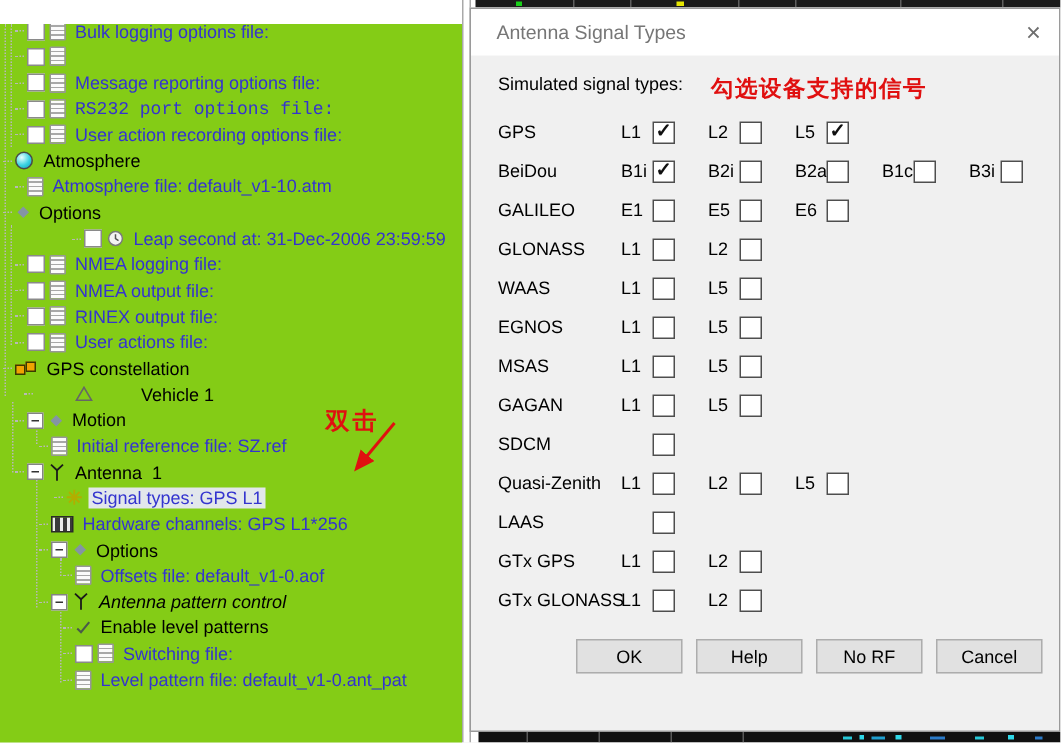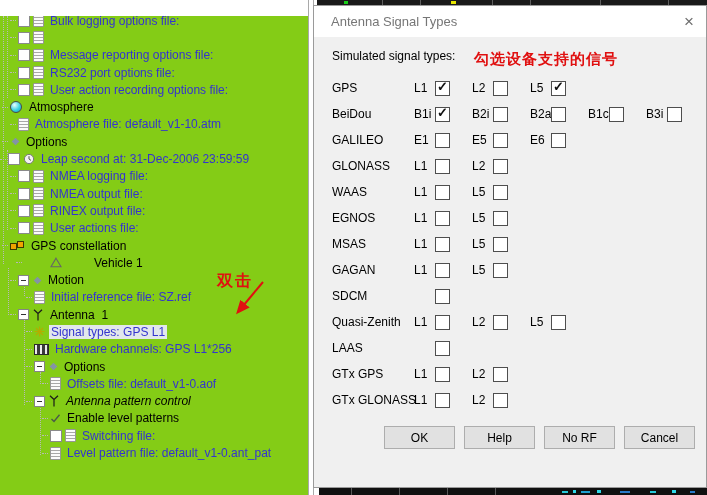--- a/index.html
+++ b/index.html
@@ -72,43 +72,43 @@
   <div class="vline" style="left:7px;top:134px;height:80px;"></div>
   <div class="vline" style="left:8px;top:252px;height:47px;"></div>
   <div class="vline" style="left:24px;top:268px;height:12px;"></div>
   <div class="vline" style="left:24px;top:302px;height:87px;"></div>
   <div class="vline" style="left:40px;top:356px;height:12px;"></div>
   <div class="vline" style="left:40px;top:392px;height:47px;"></div>
   <div id="tree-rows">
       <div class="trow" style="padding-left: 10px;"><span class="dash"></span><span class="tcb"></span><span class="i-doc"></span><span class="tlabel link">Bulk logging options file:</span></div>
       <div class="trow" style="padding-left: 10px;"><span class="dash"></span><span class="tcb"></span><span class="i-doc"></span></div>
       <div class="trow" style="padding-left: 10px;"><span class="dash"></span><span class="tcb"></span><span class="i-doc"></span><span class="tlabel link">Message reporting options file:</span></div>
-      <div class="trow" style="padding-left: 10px;"><span class="dash"></span><span class="tcb"></span><span class="i-doc"></span><span class="tlabel link">RS232 port options file:</span></div>
+      <div class="trow" style="padding-left: 10px; font-family: Liberation Mono, monospace;"><span class="dash"></span><span class="tcb"></span><span class="i-doc"></span><span class="tlabel link">RS232 port options file:</span></div>
       <div class="trow" style="padding-left: 10px;"><span class="dash"></span><span class="tcb"></span><span class="i-doc"></span><span class="tlabel link">User action recording options file:</span></div>
       <div class="trow" style="padding-left: 2px;"><span class="dash"></span><span class="i-globe"></span><span class="tlabel">Atmosphere</span></div>
       <div class="trow" style="padding-left: 10px;"><span class="dash"></span><span class="i-doc"></span><span class="tlabel link">Atmosphere file: default_v1-10.atm</span></div>
       <div class="trow" style="padding-left: 2px;"><span class="dash"></span><span class="i-dia"></span><span class="tlabel">Options</span></div>
-      <div class="trow" style="padding-left: 0;"><span class="dash"></span><span class="tcb"></span><svg class="i-svg" width="12" height="12" viewBox="0 0 12 12">
+      <div class="trow" style="padding-left: 0; margin-left: 48px;"><span class="dash"></span><span class="tcb"></span><svg class="i-svg" width="12" height="12" viewBox="0 0 12 12">
           <circle cx="6" cy="6" r="4.6" fill="#f3f3f3" stroke="#7a7a7a"></circle>
           <path d="M6 3.2 V6 L8 7.4" fill="none" stroke="#555" stroke-width="1"></path>
         </svg><span class="tlabel link">Leap second at: 31-Dec-2006 23:59:59</span></div>
       <div class="trow" style="padding-left: 10px;"><span class="dash"></span><span class="tcb"></span><span class="i-doc"></span><span class="tlabel link">NMEA logging file:</span></div>
       <div class="trow" style="padding-left: 10px;"><span class="dash"></span><span class="tcb"></span><span class="i-doc"></span><span class="tlabel link">NMEA output file:</span></div>
       <div class="trow" style="padding-left: 10px;"><span class="dash"></span><span class="tcb"></span><span class="i-doc"></span><span class="tlabel link">RINEX output file:</span></div>
       <div class="trow" style="padding-left: 10px;"><span class="dash"></span><span class="tcb"></span><span class="i-doc"></span><span class="tlabel link">User actions file:</span></div>
       <div class="trow" style="padding-left: 2px;"><span class="dash"></span><span class="i-constel"><i></i><i></i></span><span class="tlabel">GPS constellation</span></div>
       <div class="trow" style="padding-left: 16px; gap: 26px;"><span class="dash"></span><svg class="i-svg" width="12" height="11" viewBox="0 0 12 11">
           <path d="M6 1.2 L11 9.8 L1 9.8 Z" fill="none" stroke="#666" stroke-width="1.1"></path>
         </svg><span class="tlabel">Vehicle 1</span></div>
       <div class="trow" style="padding-left: 10px;"><span class="dash"></span><span class="expand"><b></b></span><span class="i-dia"></span><span class="tlabel">Motion</span></div>
       <div class="trow" style="padding-left: 26px;"><span class="dash"></span><span class="i-doc"></span><span class="tlabel link">Initial reference file: SZ.ref</span></div>
       <div class="trow" style="padding-left: 10px;"><span class="dash"></span><span class="expand"><b></b></span><svg class="i-svg" width="12" height="12" viewBox="0 0 12 12">
           <path d="M6 4.5 L6 11.5 M6 4.5 L2 0.8 M6 4.5 L10 0.8" fill="none" stroke="#1a1a1a" stroke-width="1.2"></path>
         </svg><span class="tlabel">Antenna  1</span></div>
-      <div class="trow" style="padding-left: 26px; text-align: center;"><span class="dash"></span><svg class="i-svg" width="11" height="11" viewBox="0 0 11 11">
+      <div class="trow" style="padding-left: 36px; text-align: center;"><span class="dash"></span><svg class="i-svg" width="11" height="11" viewBox="0 0 11 11">
           <g stroke="#b3ad00" stroke-width="1.2">
             <path d="M5.5 0.5 V10.5 M0.5 5.5 H10.5 M2 2 L9 9 M9 2 L2 9" fill="none"></path>
           </g>
         </svg><span class="tlabel link sel">Signal types: GPS L1</span></div>
       <div class="trow" style="padding-left: 26px;"><span class="dash"></span><span class="i-chan"></span><span class="tlabel link">Hardware channels: GPS L1*256</span></div>
       <div class="trow" style="padding-left: 26px;"><span class="dash"></span><span class="expand"><b></b></span><span class="i-dia"></span><span class="tlabel">Options</span></div>
       <div class="trow" style="padding-left: 42px;"><span class="dash"></span><span class="i-doc"></span><span class="tlabel link">Offsets file: default_v1-0.aof</span></div>
       <div class="trow" style="padding-left: 26px; font-style: italic;"><span class="dash"></span><span class="expand"><b></b></span><svg class="i-svg" width="12" height="12" viewBox="0 0 12 12">
           <path d="M6 4.5 L6 11.5 M6 4.5 L2 0.8 M6 4.5 L10 0.8" fill="none" stroke="#1a1a1a" stroke-width="1.2"></path>
         </svg><span class="tlabel">Antenna pattern control</span></div>

